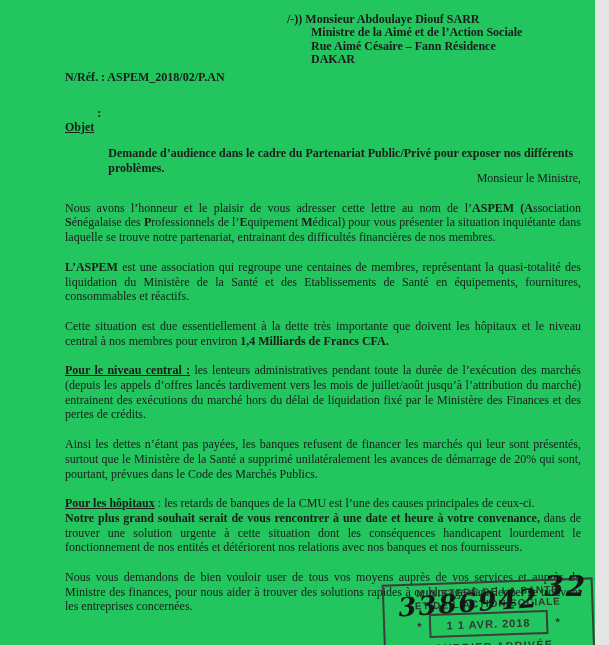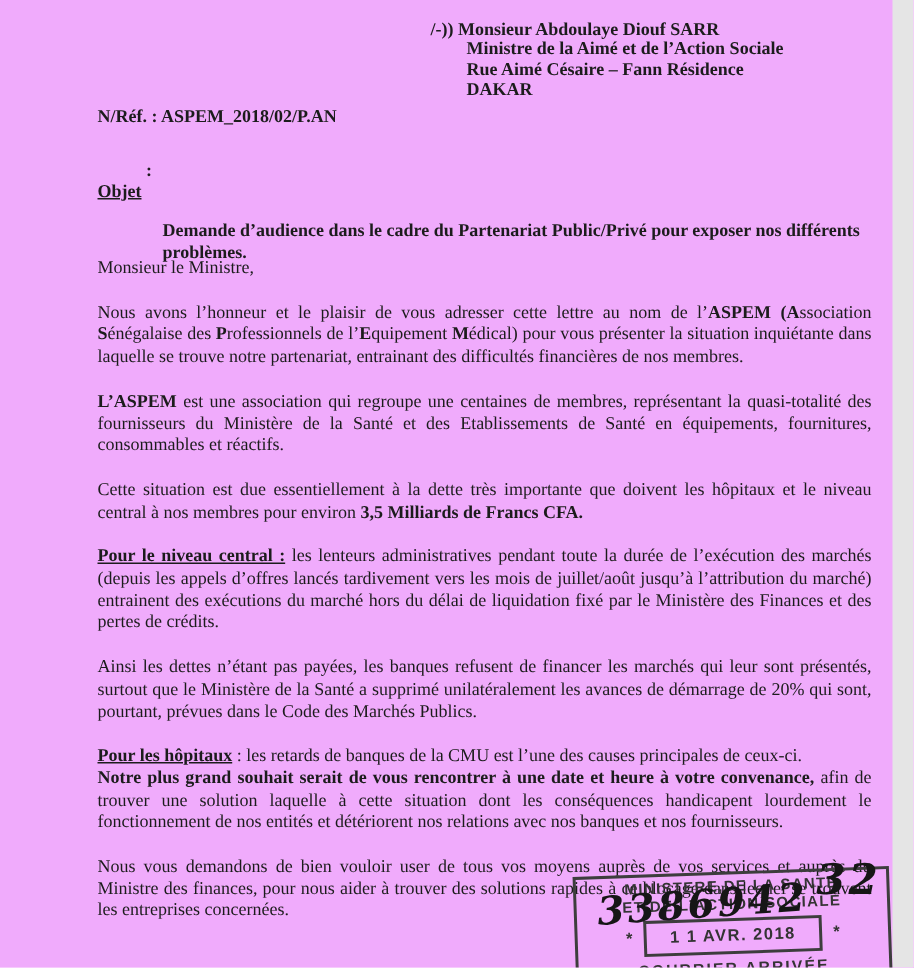--- a/index.html
+++ b/index.html
@@ -4,21 +4,21 @@
 <style>
   html, body { margin: 0; padding: 0; }
   body {
     width: 609px; height: 645px;
     background: #ffffff;
     overflow: hidden;
     position: relative;
     font-family: "Liberation Serif", serif;
     color: #1c1c1c;
   }
-  .page { position: absolute; inset: 0; background: #f0abfc; }
+  .page { position: absolute; inset: 0; background: #22c55e; }
   .scan-strip {
     position: absolute; top: 0; right: 0;
     width: 14px; height: 645px;
     background: #e5e5e5;
   }
 
   
   .recipient {
     position: absolute; left: 287px; top: 13px;
     font-weight: bold; font-size: 12px; line-height: 13.3px;
@@ -44,21 +44,21 @@
   .subject-colon { white-space: pre; }
   .subject-text { margin-left: 7px; margin-top: 40px; }
 
   
   .body-text {
     position: absolute; left: 65px; top: 171px;
     width: 516px;
     font-size: 12px; line-height: 14.7px;
     text-align: justify;
   }
-  .salutation { margin: 0 0 7px 0; text-align: left; }
+  .salutation { margin: 0 0 7px 0; text-align: right; }
   .body-text p { margin: 0 0 15px 0; }
   .body-text p.tight { margin-bottom: 0; }
 
   
   .stamp {
     position: absolute; left: 383px; top: 581px;
     width: 199px;
     border: 2px solid #3d3d3d;
     transform: rotate(-2deg);
     padding: 3px 4px 6px 4px;
@@ -125,26 +125,26 @@
 
   <div class="subject">
     <span class="subject-label">Objet</span>
       <span class="subject-colon"> :</span>
     <div class="subject-text">Demande d’audience dans le cadre du Partenariat Public/Privé pour exposer nos différents problèmes.</div>
   </div>
 
   <div class="body-text">
     <p class="salutation">Monsieur le Ministre,</p>
     <p><span>Nous avons l’honneur et le plaisir de vous adresser cette lettre au nom de l’</span><span style="font-weight: bold;">ASPEM (A</span><span>ssociation </span><span style="font-weight: bold;">S</span><span>énégalaise des </span><span style="font-weight: bold;">P</span><span>rofessionnels de l’</span><span style="font-weight: bold;">E</span><span>quipement </span><span style="font-weight: bold;">M</span><span>édical) pour vous présenter la situation inquiétante dans laquelle se trouve notre partenariat, entrainant des difficultés financières de nos membres.</span></p>
-    <p><span style="font-weight: bold;">L’ASPEM</span><span> est une association qui regroupe une centaines de membres, représentant la quasi-totalité des fournisseurs du Ministère de la Santé et des Etablissements de Santé en équipements, fournitures, consommables et réactifs.</span></p>
-    <p><span>Cette situation est due essentiellement à la dette très importante que doivent les hôpitaux et le niveau central à nos membres pour environ </span><span style="font-weight: bold;">3,5 Milliards de Francs CFA.</span></p>
+    <p><span style="font-weight: bold;">L’ASPEM</span><span> est une association qui regroupe une centaines de membres, représentant la quasi-totalité des liquidation du Ministère de la Santé et des Etablissements de Santé en équipements, fournitures, consommables et réactifs.</span></p>
+    <p><span>Cette situation est due essentiellement à la dette très importante que doivent les hôpitaux et le niveau central à nos membres pour environ </span><span style="font-weight: bold;">1,4 Milliards de Francs CFA.</span></p>
     <p><span style="font-weight: bold; text-decoration: underline;">Pour le niveau central :</span><span> les lenteurs administratives pendant toute la durée de l’exécution des marchés (depuis les appels d’offres lancés tardivement vers les mois de juillet/août jusqu’à l’attribution du marché) entrainent des exécutions du marché hors du délai de liquidation fixé par le Ministère des Finances et des pertes de crédits.</span></p>
     <p><span>Ainsi les dettes n’étant pas payées, les banques refusent de financer les marchés qui leur sont présentés, surtout que le Ministère de la Santé a supprimé unilatéralement les avances de démarrage de 20% qui sont, pourtant, prévues dans le Code des Marchés Publics.</span></p>
     <p class="tight"><span style="font-weight: bold; text-decoration: underline;">Pour les hôpitaux</span><span> : les retards de banques de la CMU est l’une des causes principales de ceux-ci.</span></p>
-    <p><span style="font-weight: bold;">Notre plus grand souhait serait de vous rencontrer à une date et heure à votre convenance,</span><span> afin de trouver une solution laquelle à cette situation dont les conséquences handicapent lourdement le fonctionnement de nos entités et détériorent nos relations avec nos banques et nos fournisseurs.</span></p>
+    <p><span style="font-weight: bold;">Notre plus grand souhait serait de vous rencontrer à une date et heure à votre convenance,</span><span> dans de trouver une solution urgente à cette situation dont les conséquences handicapent lourdement le fonctionnement de nos entités et détériorent nos relations avec nos banques et nos fournisseurs.</span></p>
     <p><span>Nous vous demandons de bien vouloir user de tous vos moyens auprès de vos services et auprès du Ministre des finances,  pour nous aider à trouver des solutions rapides à ce blocage dans lequel se trouvent les entreprises concernées.</span></p>
   </div>
 
   <div class="stamp">
     <div class="stamp-line">MINISTERE,DE LA SANTE</div>
     <div class="stamp-line">ET DE L’ACTION SOCIALE</div>
     <div class="stamp-date-row">
       <span class="stamp-star">*</span>
       <span class="stamp-date-box">1 1 AVR. 2018</span>
       <span class="stamp-star">*</span>

